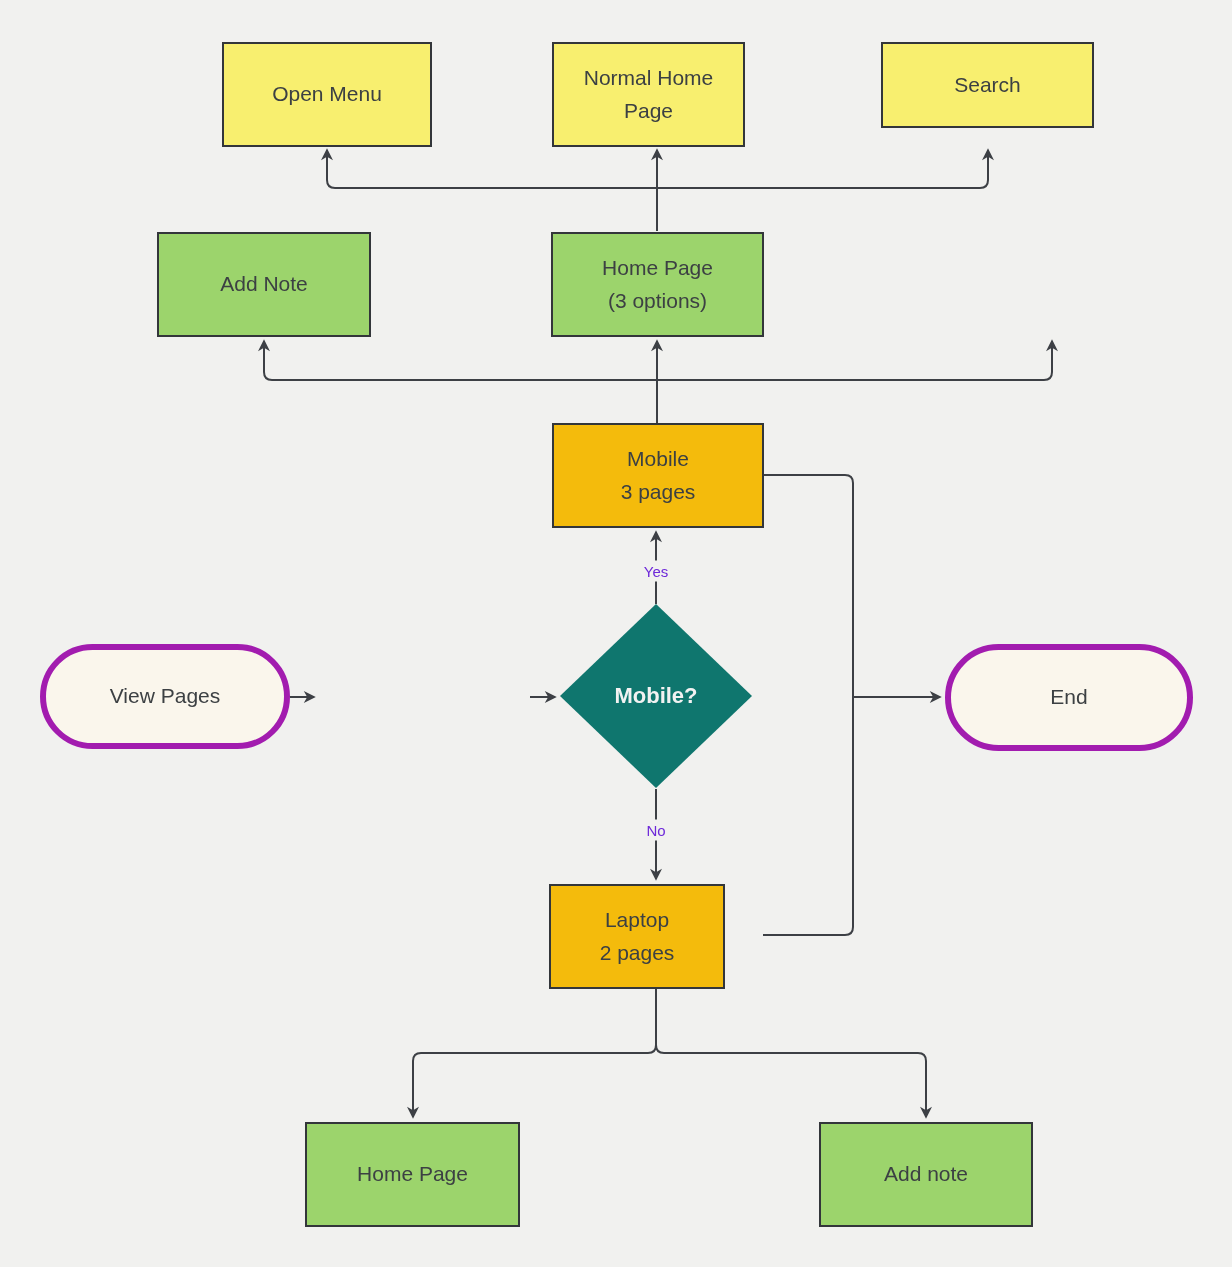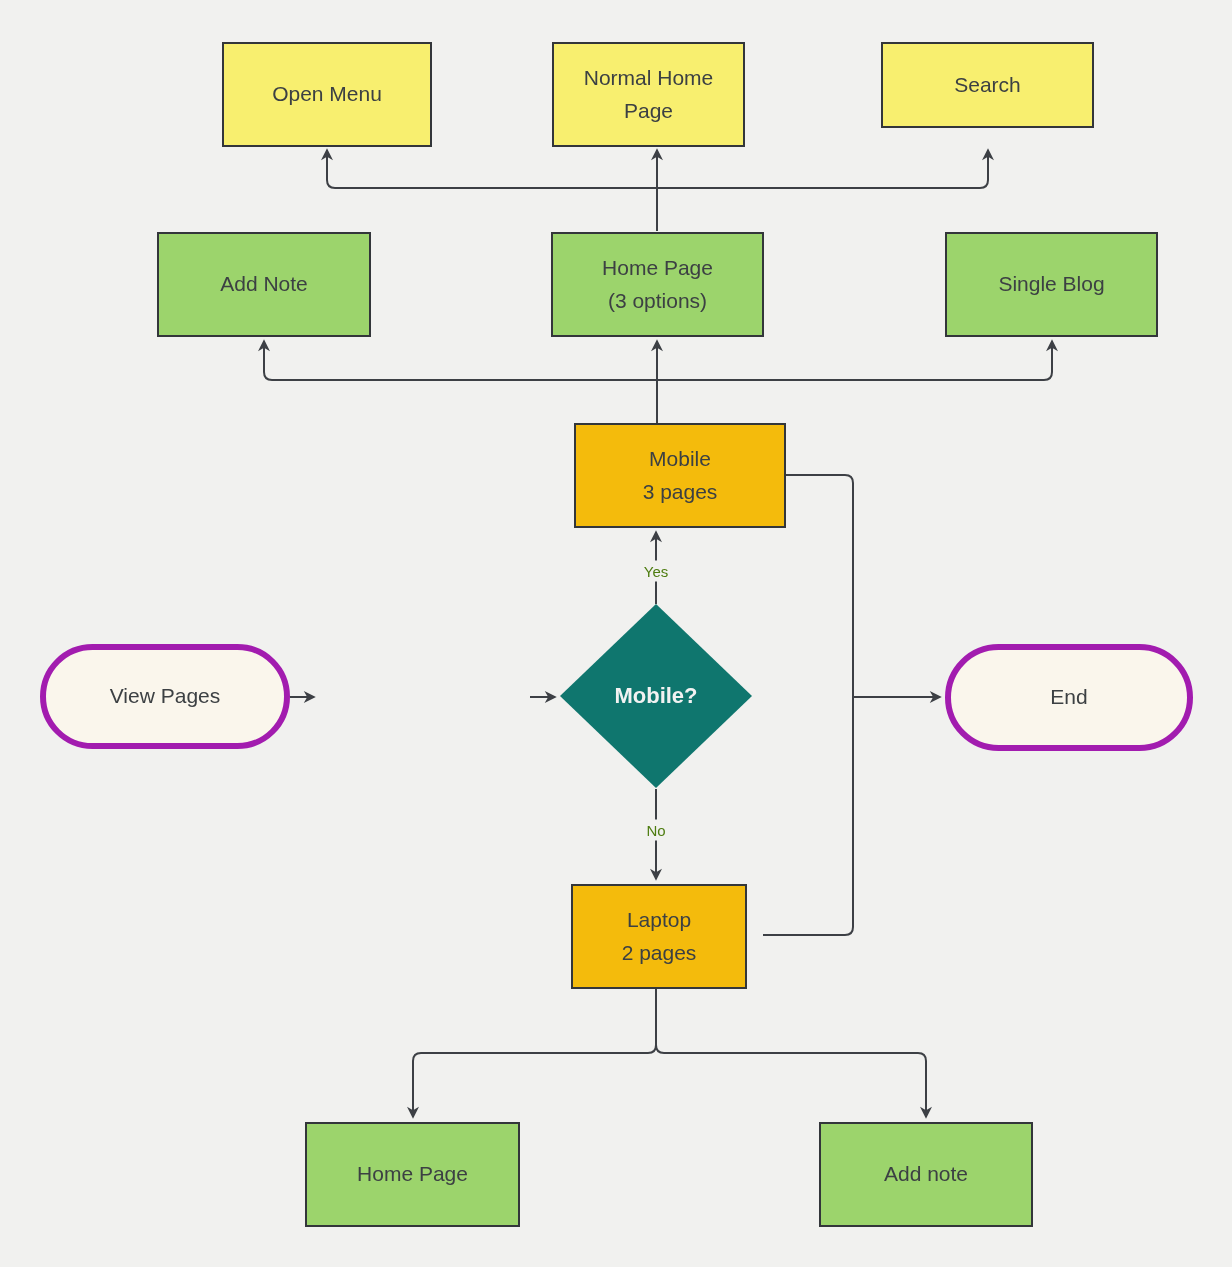--- a/index.html
+++ b/index.html
@@ -24,38 +24,38 @@
     box-sizing:border-box;
     z-index:1;
     color:#3c4043;
     font-size:21px;
     line-height:1.55;
   }
   .node-label{white-space:pre-line;}
   .process{border:2px solid #33363a;}
   .yellow{background:#f8ef6f;}
   .green{background:#9cd46c;}
-  .orange{background:#f4bb0c;margin-left:22px;}
+  .orange{background:#f4bb0c;}
   .terminal{
     background:#faf6ec;
     border:6px solid #a21caf;
     border-radius:54px;
   }
   .decision{
     background:#0f766e;
     clip-path:polygon(50% 0,100% 50%,50% 100%,0 50%);
     border:none;
   }
   .decision-label{color:#f2f2f2;font-size:22px;font-weight:600;}
   .edge-label{
     position:absolute;
     z-index:2;
     transform:translate(-50%,-50%);
     background:#f1f1ef;
-    color:#4d7c0f;
+    color:#6d28d9;
     font-size:15px;
     padding:2px 3px;
   }
 </style>
 </head>
 <body>
 
 <div class="canvas">
 
   <svg class="edges" viewBox="0 0 1232 1267" fill="none" stroke="#3d4045" stroke-width="2">
@@ -101,23 +101,20 @@
     <span class="node-label">Search</span>
   </div>
 
   <div class="node process green" style="left:157px;top:232px;width:214px;height:105px">
     <span class="node-label">Add Note</span>
   </div>
   <div class="node process green" style="left:551px;top:232px;width:213px;height:105px">
     <span class="node-label">Home Page
 (3 options)</span>
   </div>
-  <div class="node process green" style="left:945px;top:232px;width:213px;height:105px">
-    <span class="node-label">Single Blog</span>
-  </div>
 
   <div class="node process orange" style="left:552px;top:423px;width:212px;height:105px">
     <span class="node-label">Mobile
 3 pages</span>
   </div>
 
   <div class="node terminal" style="left:40px;top:644px;width:250px;height:105px">
     <span class="node-label">View Pages</span>
   </div>
   <div class="node decision" style="left:560px;top:604px;width:192px;height:184px">

